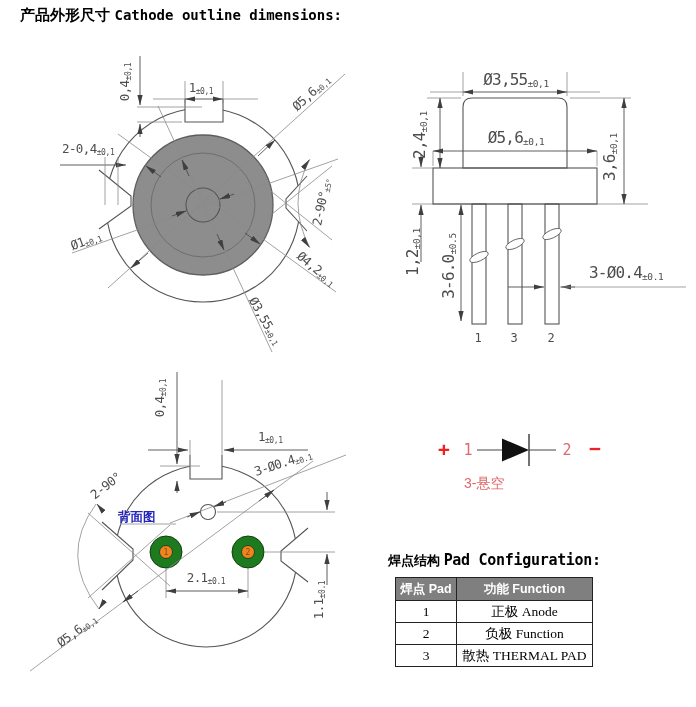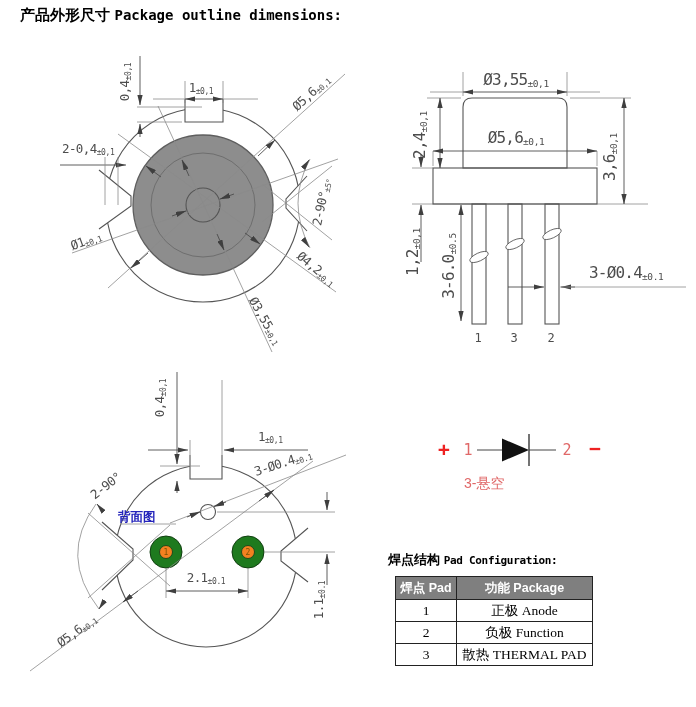--- a/index.html
+++ b/index.html
@@ -16,34 +16,34 @@
   .holenum{font-family:"DejaVu Sans Mono",monospace;font-size:8px;fill:#7a5200;}
   .cad{stroke:#4d4d4d;stroke-width:0.9;fill:none;}
   .thin{stroke:#8a8a8a;stroke-width:0.8;fill:none;}
   .edge{stroke:#555;stroke-width:1.1;fill:none;}
   .bvlabel{font-size:12.5px;font-weight:bold;}
   .circ-red{font-family:"Liberation Sans",sans-serif;font-size:21px;font-weight:bold;}
   .circ-num{font-family:"DejaVu Sans Mono",monospace;font-size:15px;}
   .circ-note{font-size:14px;font-family:"Liberation Sans",sans-serif;}
   .pad-config{position:absolute;left:388px;top:551px;width:225px;}
   .pc-heading{font-weight:bold;color:#000;white-space:nowrap;font-size:13px;}
-  .pc-heading .en{font-family:"DejaVu Sans Mono",monospace;font-size:11px;letter-spacing:-0.3px;}
+  .pc-heading .en{font-family:"DejaVu Sans Mono",monospace;font-size:15px;letter-spacing:-0.3px;}
   .pc-table{border-collapse:collapse;margin:7px 0 8px 7px;}
   .pc-table th,.pc-table td{border:1px solid #222;text-align:center;padding:0;}
   .pc-table th{background:#7f7f7f;color:#fff;font-size:12.5px;font-weight:bold;height:22px;font-family:"Liberation Sans",sans-serif;}
   .pc-table td{font-family:"Liberation Serif",serif;font-size:13.5px;color:#000;height:21px;}
   .pc-col1{width:60px;}
   .pc-col2{width:135px;}
 </style>
 </head>
 <body>
 
 <div class="title">
   <span class="cn">产品外形尺寸</span>
-  <span class="en">Package outline dimensions:</span>
+  <span class="en">Cathode outline dimensions:</span>
 </div>
 
 <svg width="696" height="707" viewBox="0 0 696 707">
   <defs>
     <marker id="arr" viewBox="0 0 12 6" refX="11.5" refY="3" markerWidth="12" markerHeight="6" orient="auto-start-reverse">
       <path d="M0,0 L12,3 L0,6 Z" fill="#3f3f3f"></path>
     </marker>
     <pattern id="hatch" width="5" height="5" patternUnits="userSpaceOnUse" patternTransform="rotate(45)">
       <rect width="5" height="5" fill="#fff"></rect>
       <line x1="0" y1="0" x2="0" y2="5" stroke="#777" stroke-width="1.2"></line>
@@ -252,21 +252,21 @@
 
 <div class="pad-config">
   <div class="pc-heading">
     <span>焊点结构</span>
     <span class="en">Pad Configuration:</span>
   </div>
   <table class="pc-table">
     <thead>
       <tr>
         <th class="pc-col1">焊点 Pad</th>
-        <th class="pc-col2">功能 Package</th>
+        <th class="pc-col2">功能 Function</th>
       </tr>
     </thead>
     <tbody>
       <tr>
         <td>1</td>
         <td>正极 Anode</td>
       </tr>
       <tr>
         <td>2</td>
         <td>负极 Function</td>

